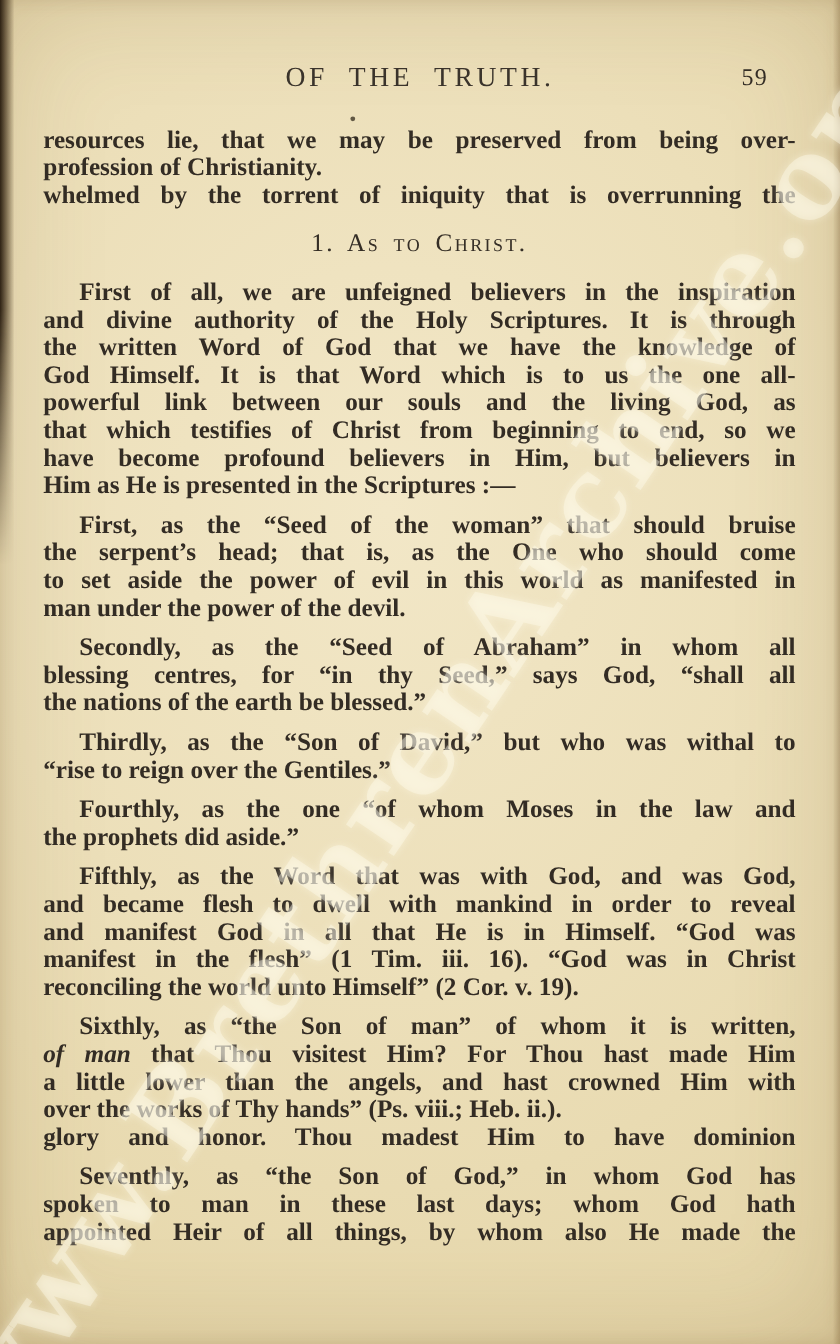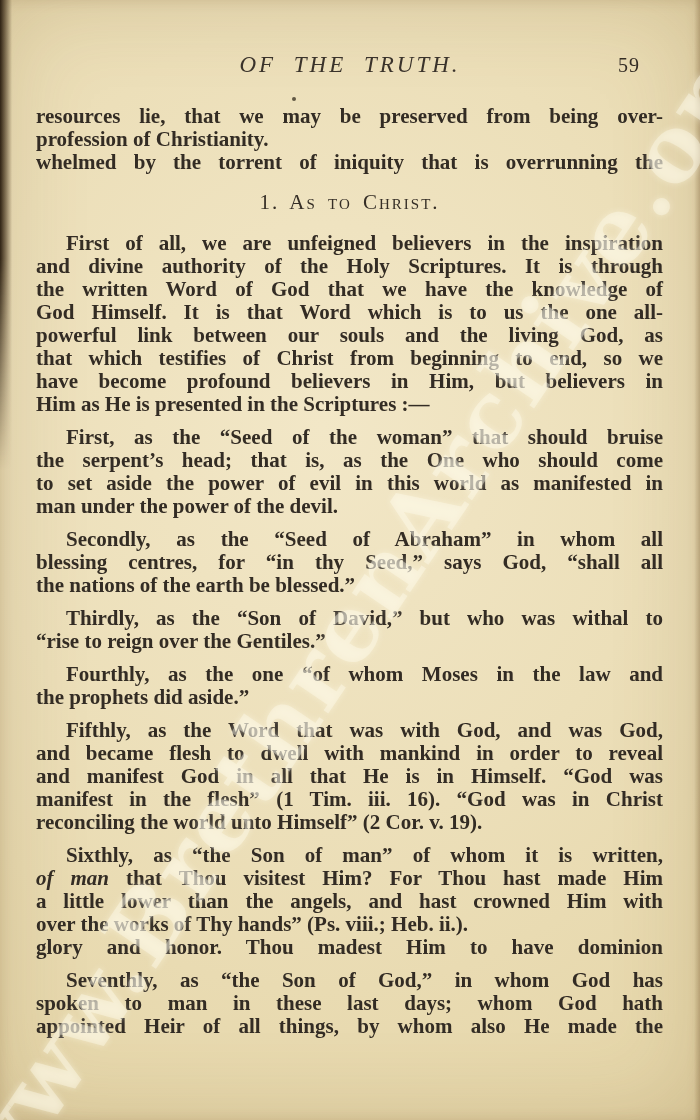--- a/index.html
+++ b/index.html
@@ -16,21 +16,21 @@
     background:linear-gradient(to right, rgba(32,20,8,0.92) 0%, rgba(50,33,14,0.55) 45%, rgba(70,50,25,0) 100%);
     -webkit-mask-image:linear-gradient(to bottom,#000 0%,#000 55%,transparent 100%);
     mask-image:linear-gradient(to bottom,#000 0%,#000 55%,transparent 100%);
   }
   .right-shade{
     position:absolute;right:0;top:0;width:6px;height:1120px;
     background:linear-gradient(to left, rgba(100,70,30,0.25), rgba(100,70,30,0));
   }
   .header{position:relative;padding-top:52px;height:32px;}
   .title{
-    text-align:center;font-style:italic;font-size:23px;letter-spacing:3px;
+    text-align:center;font-size:23px;letter-spacing:3px;
     word-spacing:9px;color:#3a332b;
   }
   .pagenum{position:absolute;right:60px;top:54px;font-size:20px;letter-spacing:1px;}
   .ink-dot{position:absolute;left:292px;top:97px;width:4px;height:4px;border-radius:50%;background:#48402f;opacity:.85;}
   .content{margin:21px 37px 0 36px;font-size:21px;line-height:23px;}
   .para{margin:0 0 10px 0;}
   .line{text-align:justify;text-align-last:justify;white-space:normal;font-weight:bold;}
   .line.endline{text-align-last:left;}
   .line.indent{text-indent:30px;}
   .it{font-style:italic;}

